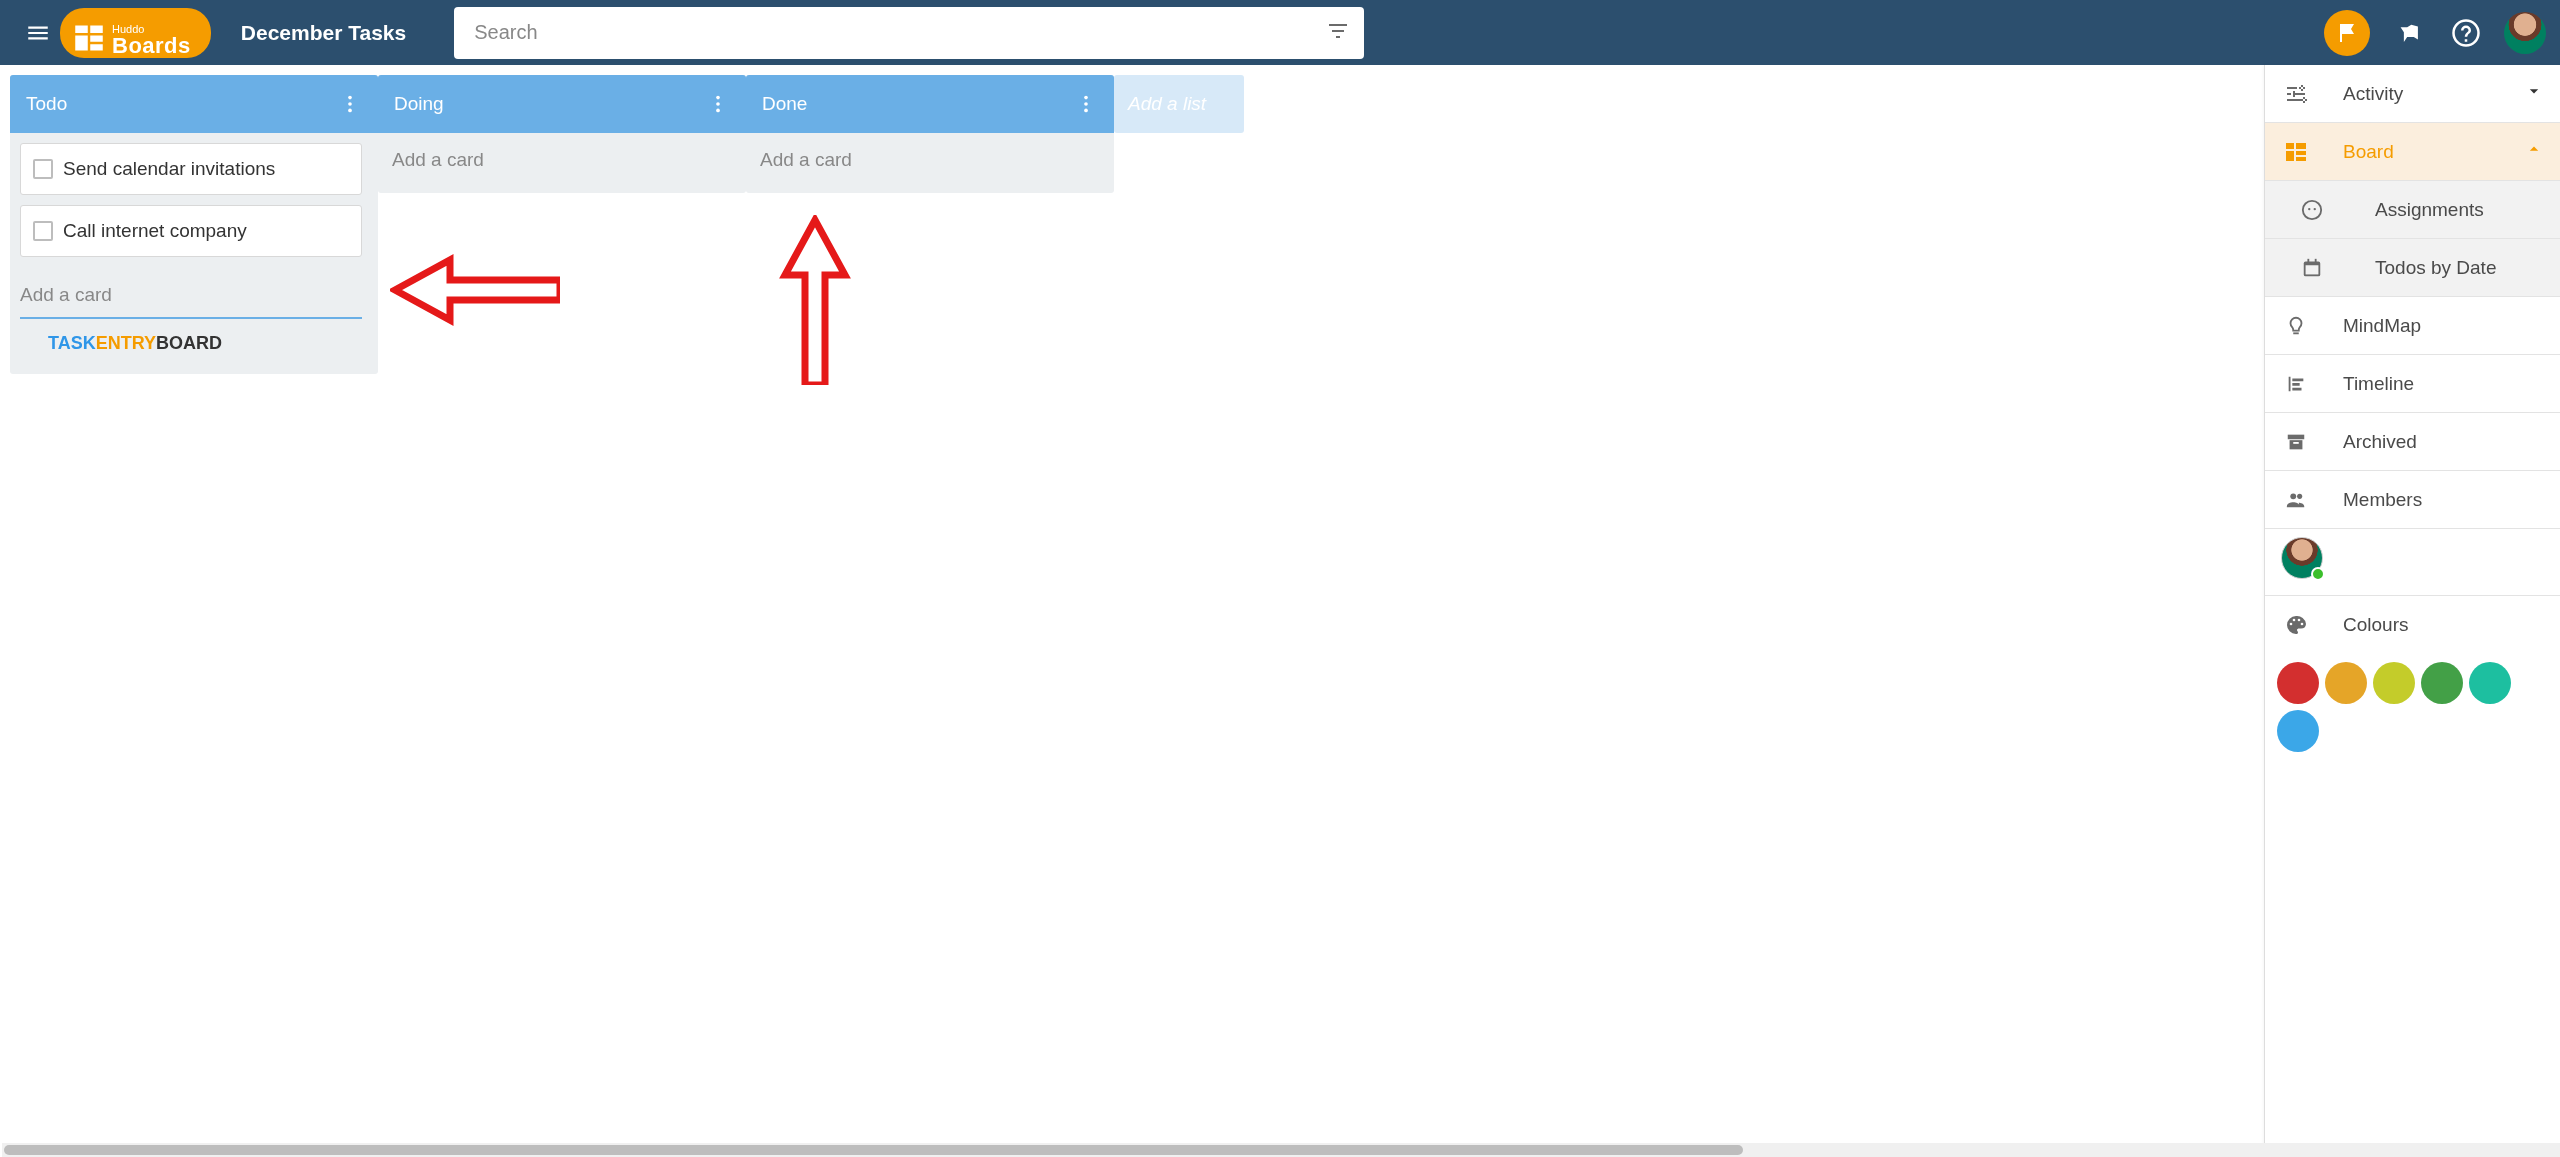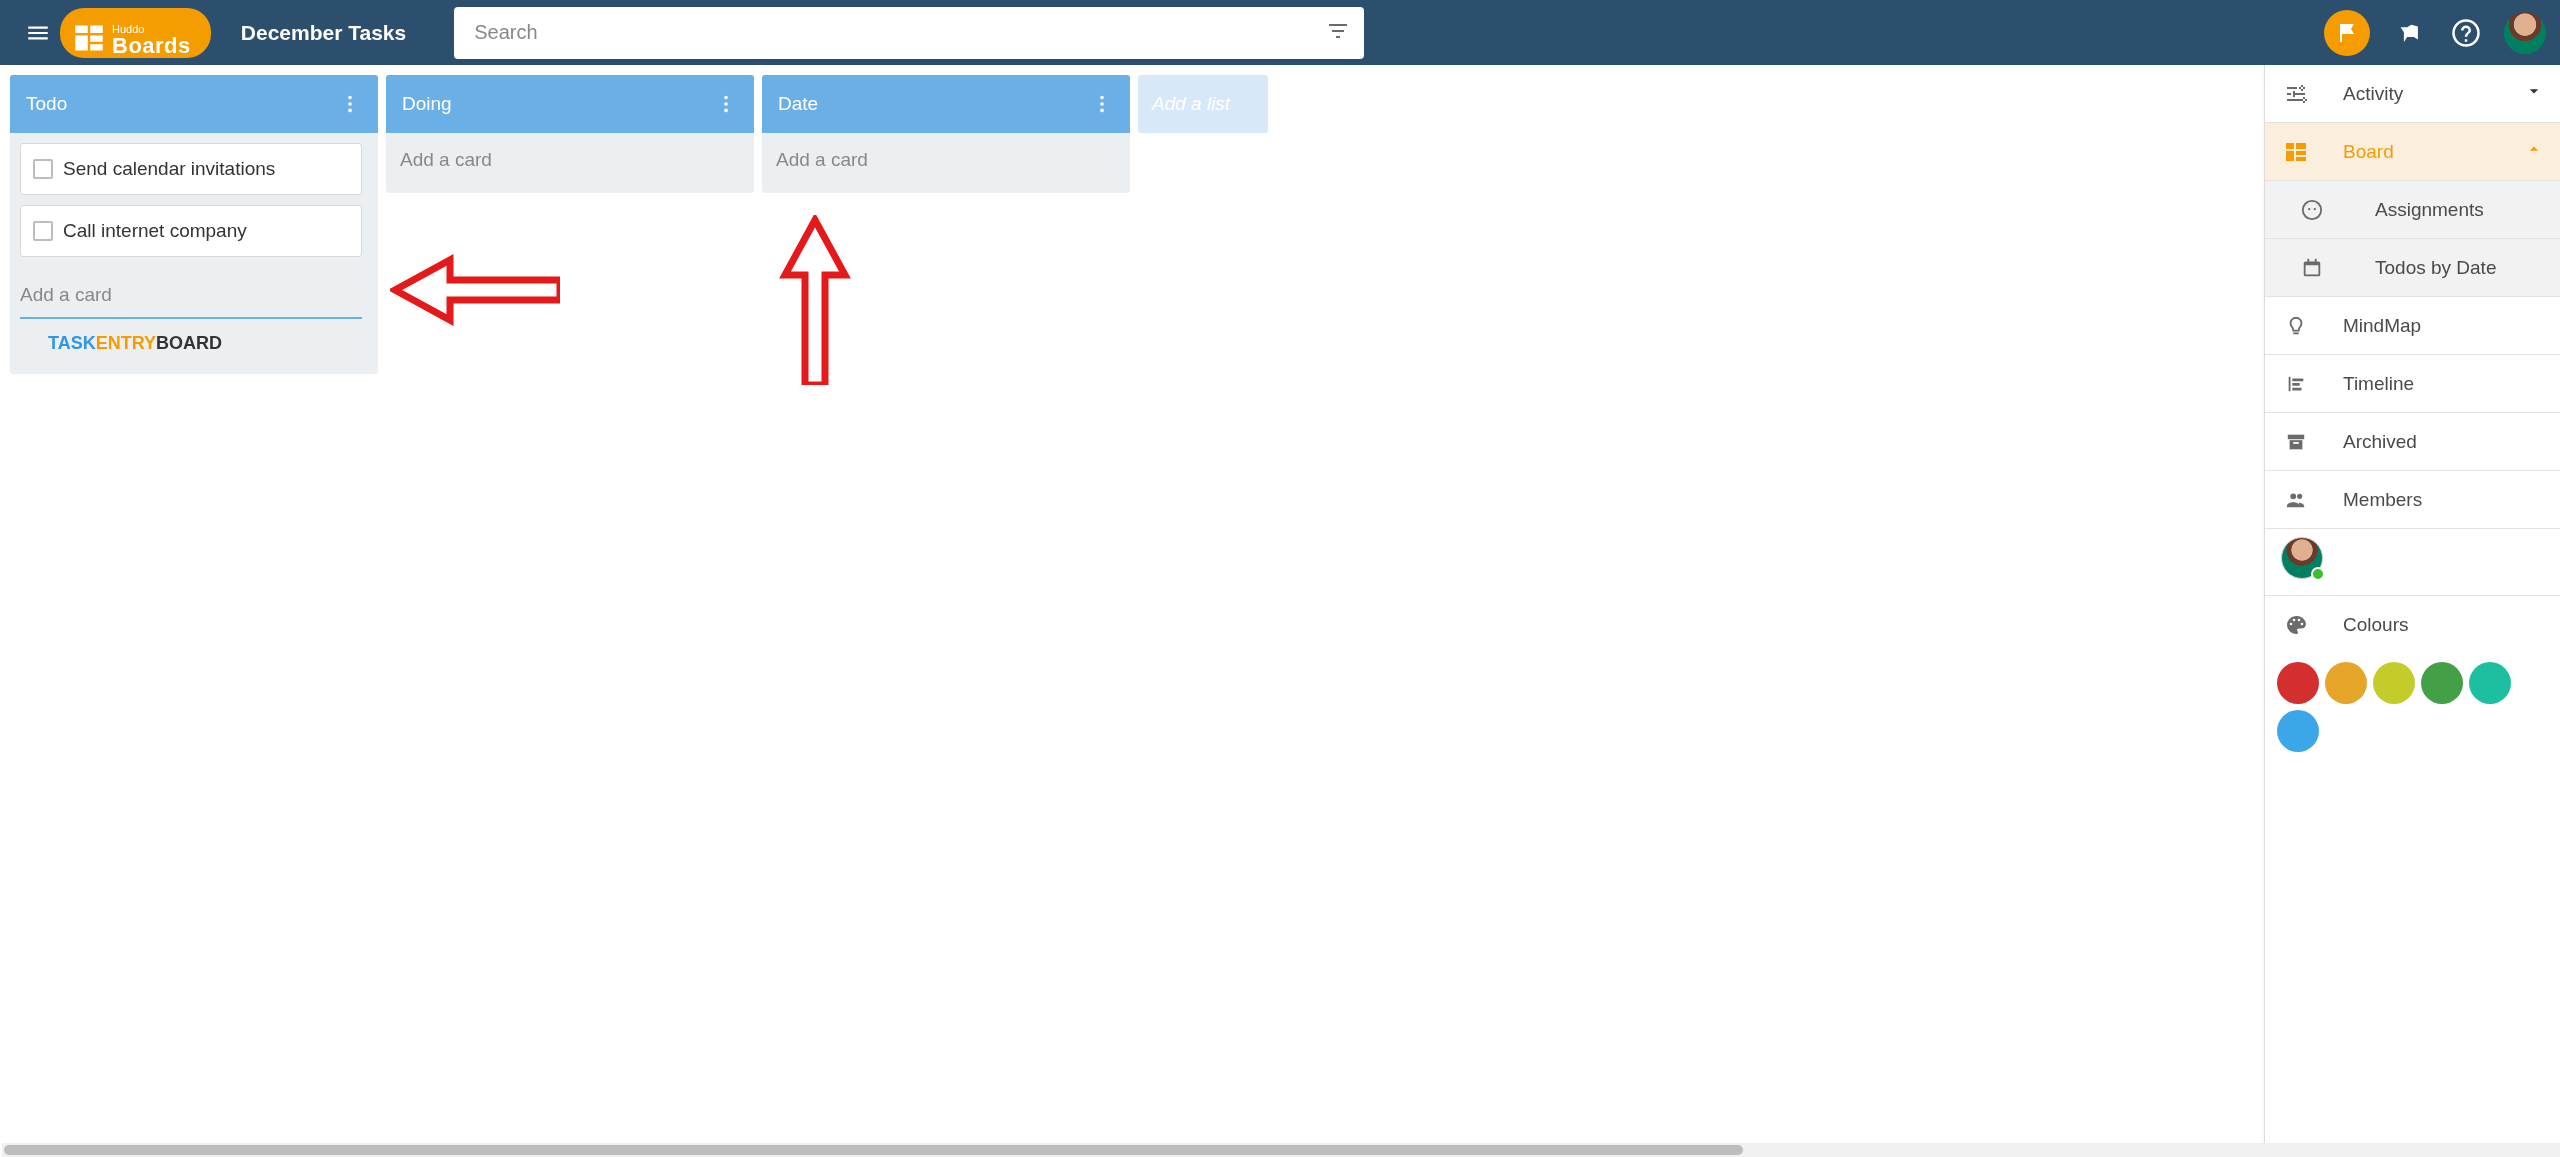--- a/index.html
+++ b/index.html
@@ -20,21 +20,21 @@
   .search-input { width: 910px; height: 52px; border: none; border-radius: 4px; font-size: 20px; padding: 0 50px 0 20px; outline:none; color:#333; }
   .search-input::placeholder{ color:#888; }
   .filter-icon { position:absolute; right:14px; top:50%; transform:translateY(-50%); }
   .header-right { margin-left:auto; display:flex; align-items:center; gap: 18px; padding-right: 4px; }
   .flag-btn { width:46px; height:46px; background:#f59c00; border-radius:50%; display:flex; align-items:center; justify-content:center; cursor:pointer; }
   .pin-btn, .help-btn { width:40px; height:40px; display:flex; align-items:center; justify-content:center; cursor:pointer; }
   .avatar-header { width:42px; height:42px; border-radius:50%; overflow:hidden; cursor:pointer; }
   .avatar-img { width:100%; height:100%; background: radial-gradient(circle at 50% 30%, #e0b090 0 30%, #6a3b2a 32% 45%, #008060 46% 100%); }
 
   
-  .board-area { display:flex; padding: 10px 0 0 10px; gap: 8px; height: calc(100% - 65px - 20px); overflow:hidden; position:relative; }
+  .board-area { display:flex; padding: 10px 0 0 10px; height: calc(100% - 65px - 20px); overflow:hidden; position:relative; }
   .list { width: 368px; background:#eceff1; border-radius:3px; display:flex; flex-direction:column; flex-shrink:0; align-self:flex-start; }
   .list-header { background:#6aafe6; color:#fff; height:58px; display:flex; align-items:center; padding: 0 10px 0 16px; border-radius:3px 3px 0 0; }
   .list-title { font-size:19px; font-weight:400; flex:1; }
   .list-menu-btn { width:36px; height:36px; display:flex; align-items:center; justify-content:center; cursor:pointer; }
   .list-body { padding: 10px 16px 8px 10px; }
   .card { background:#fff; border:1px solid #d8d8d8; border-radius:3px; padding: 14px 12px; margin-bottom:10px; display:flex; align-items:center; gap:10px; cursor:pointer; }
   .card .chk { width:20px; height:20px; border:2px solid #bdbdbd; border-radius:2px; flex-shrink:0; }
   .card .txt { font-size:19px; color:#333; }
   .add-card-input-wrap { padding: 12px 0 0 0; }
   .add-card-input { width:100%; height:40px; border:none; border-bottom:2px solid #6aafe6; background:transparent; font-size:19px; color:#666; padding:0 4px 6px 0; outline:none; }
@@ -171,21 +171,21 @@
               <circle class="icon-white" cx="12" cy="12" r="2"></circle>
               <circle class="icon-white" cx="12" cy="19" r="2"></circle>
             </svg>
         </span>
       </div>
       <div class="add-card-placeholder">Add a card</div>
     </div>
 
     <div class="list">
       <div class="list-header">
-        <span class="list-title">Date</span>
+        <span class="list-title">Done</span>
         <span class="list-menu-btn">
           <svg width="22" height="22" viewBox="0 0 24 24">
               <circle class="icon-white" cx="12" cy="5" r="2"></circle>
               <circle class="icon-white" cx="12" cy="12" r="2"></circle>
               <circle class="icon-white" cx="12" cy="19" r="2"></circle>
             </svg>
         </span>
       </div>
       <div class="add-card-placeholder">Add a card</div>
     </div>

